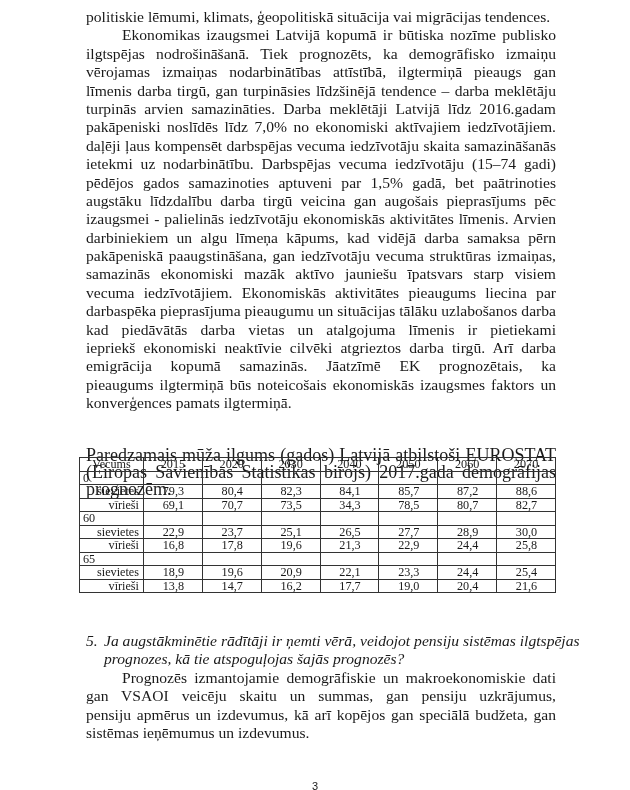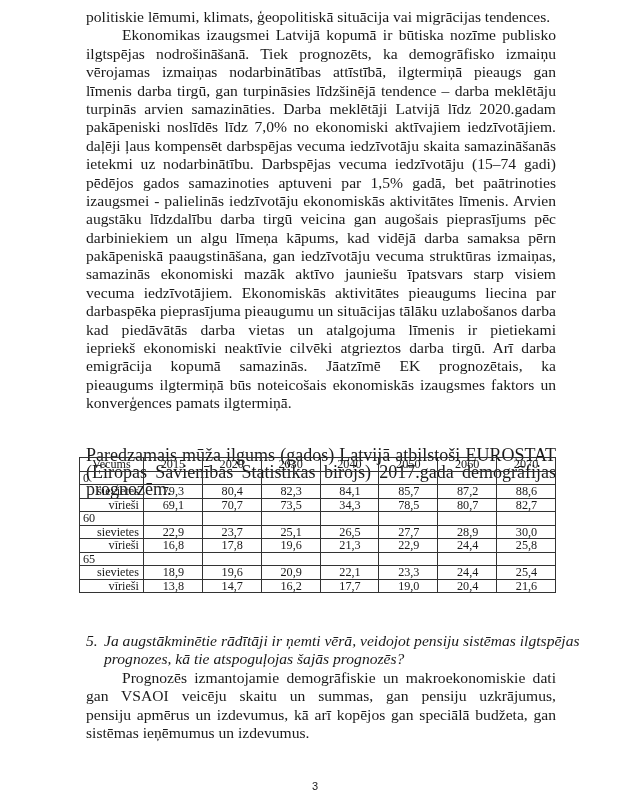--- a/index.html
+++ b/index.html
@@ -94,27 +94,27 @@
 
   <div class="block" style="top:1px;">
     <span class="line">politiskie lēmumi, klimats, ģeopolitiskā situācija vai migrācijas tendences.</span>
   </div>
 
   <div class="block" style="top:19.4px;">
     <span class="line just indent">Ekonomikas izaugsmei Latvijā kopumā ir būtiska nozīme publisko finanšu</span>
     <span class="line just">ilgtspējas nodrošināšanā. Tiek prognozēts, ka demogrāfisko izmaiņu ietekmē būs</span>
     <span class="line just">vērojamas izmaiņas nodarbinātības attīstībā, ilgtermiņā pieaugs gan līdzdalības</span>
     <span class="line just">līmenis darba tirgū, gan turpināsies līdzšinējā tendence – darba meklētāju skaits</span>
-    <span class="line just">turpinās arvien samazināties. Darba meklētāji Latvijā līdz 2020.gadam</span>
+    <span class="line just">turpinās arvien samazināties. Darba meklētāji Latvijā līdz 2016.gadam</span>
     <span class="line just">pakāpeniski noslīdēs līdz 7,0% no ekonomiski aktīvajiem iedzīvotājiem. Tas</span>
     <span class="line just">daļēji ļaus kompensēt darbspējas vecuma iedzīvotāju skaita samazināšanās</span>
     <span class="line just">ietekmi uz nodarbinātību. Darbspējas vecuma iedzīvotāju (15–74 gadi) skaitam</span>
     <span class="line just">pēdējos gados samazinoties aptuveni par 1,5% gadā, bet paātrinoties ekonomikas</span>
+    <span class="line just">augstāku līdzdalību darba tirgū veicina gan augošais pieprasījums pēc</span>
     <span class="line just">izaugsmei - palielinās iedzīvotāju ekonomiskās aktivitātes līmenis. Arvien</span>
-    <span class="line just">augstāku līdzdalību darba tirgū veicina gan augošais pieprasījums pēc</span>
     <span class="line just">darbiniekiem un algu līmeņa kāpums, kad vidējā darba samaksa pērn pieauga</span>
     <span class="line just">pakāpeniskā paaugstināšana, gan iedzīvotāju vecuma struktūras izmaiņas, kad</span>
     <span class="line just">samazinās ekonomiski mazāk aktīvo jauniešu īpatsvars starp visiem darbaspējas</span>
     <span class="line just">vecuma iedzīvotājiem. Ekonomiskās aktivitātes pieaugums liecina par</span>
     <span class="line just">darbaspēka pieprasījuma pieaugumu un situācijas tālāku uzlabošanos darba tirgū,</span>
     <span class="line just">kad piedāvātās darba vietas un atalgojuma līmenis ir pietiekami stimulējošs, lai</span>
     <span class="line just">iepriekš ekonomiski neaktīvie cilvēki atgrieztos darba tirgū. Arī darba spēka</span>
     <span class="line just">emigrācija kopumā samazinās. Jāatzīmē EK prognozētais, ka produktivitātes</span>
     <span class="line just">pieaugums ilgtermiņā būs noteicošais ekonomiskās izaugsmes faktors un tas būs</span>
     <span class="line">konverģences pamats ilgtermiņā.</span>

